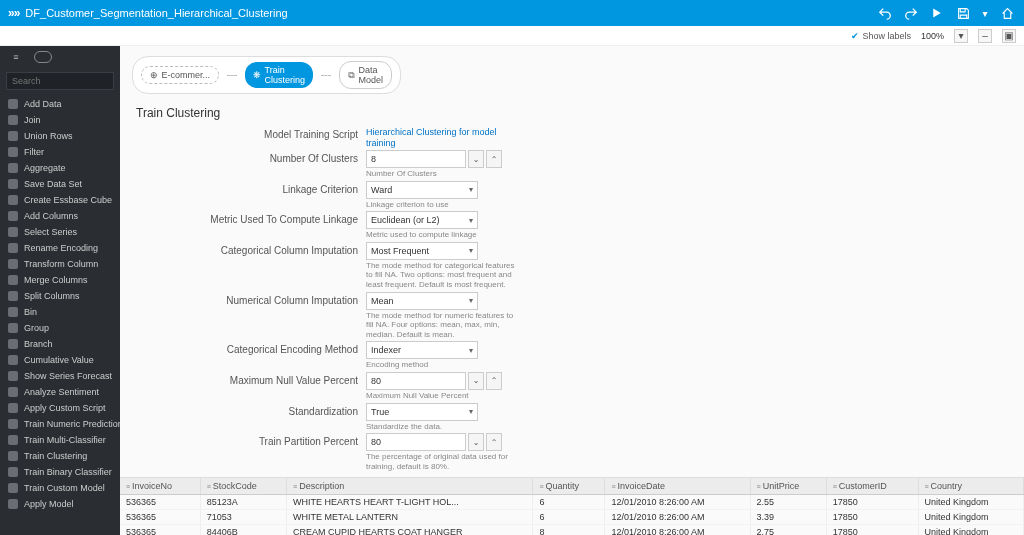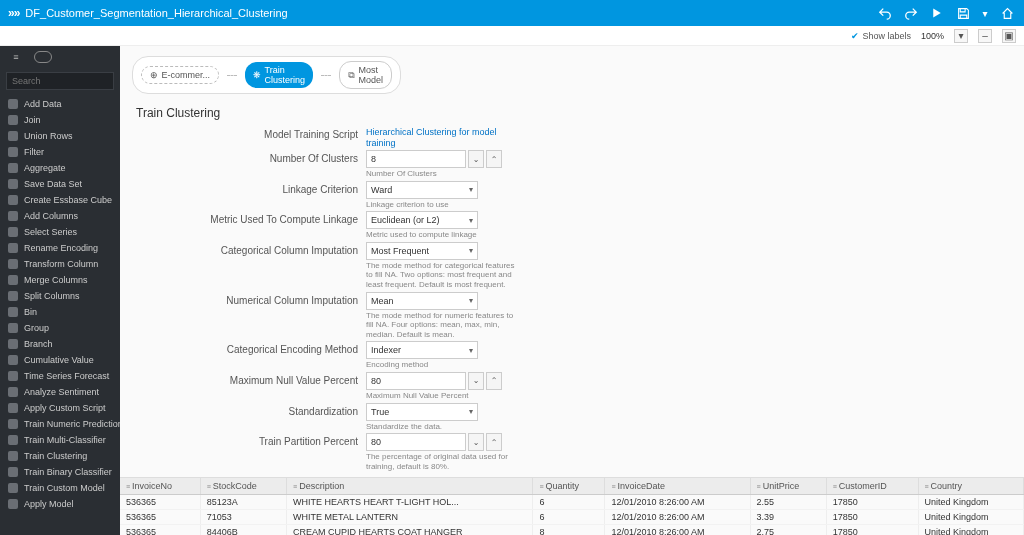--- a/index.html
+++ b/index.html
@@ -182,21 +182,21 @@
           <div class="item">
             <span class="ic" style="background: rgb(106, 110, 116); border-radius: 2px;"></span>
             <span>Branch</span>
           </div>
           <div class="item">
             <span class="ic" style="background: rgb(106, 110, 116); border-radius: 2px;"></span>
             <span>Cumulative Value</span>
           </div>
           <div class="item">
             <span class="ic" style="background: rgb(106, 110, 116); border-radius: 2px;"></span>
-            <span>Time Series Forecast</span>
+            <span>Show Series Forecast</span>
           </div>
           <div class="item">
             <span class="ic" style="background: rgb(106, 110, 116); border-radius: 2px;"></span>
             <span>Analyze Sentiment</span>
           </div>
           <div class="item">
             <span class="ic" style="background: rgb(106, 110, 116); border-radius: 2px;"></span>
             <span>Apply Custom Script</span>
           </div>
           <div class="item">
@@ -234,21 +234,21 @@
             <span>E-commer...</span>
           </span>
           <span class="dash"></span>
           <span class="node active">
             <span>❋</span>
             <span><span>Train</span><br><span>Clustering</span></span>
           </span>
           <span class="dash"></span>
           <span class="node roundbox">
             <span>⧉</span>
-            <span><span>Most</span><br><span>Model</span></span>
+            <span><span>Data</span><br><span>Model</span></span>
           </span>
         </div>
       </div>
 
       <div class="panel">
         <div class="panel-title">Train Clustering</div>
         <div class="form">
           <div class="form-row">
             <label>Model Training Script</label>
             <div class="control-wrap"><span class="link-text">Hierarchical Clustering for model training</span></div>

